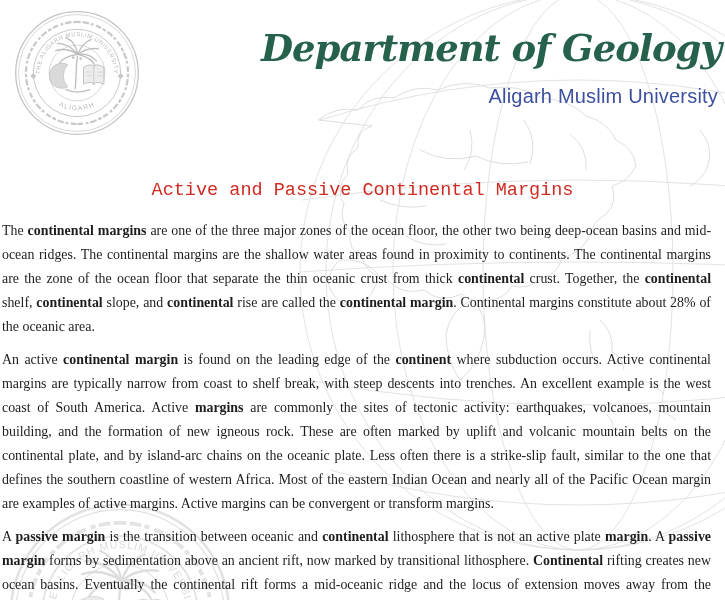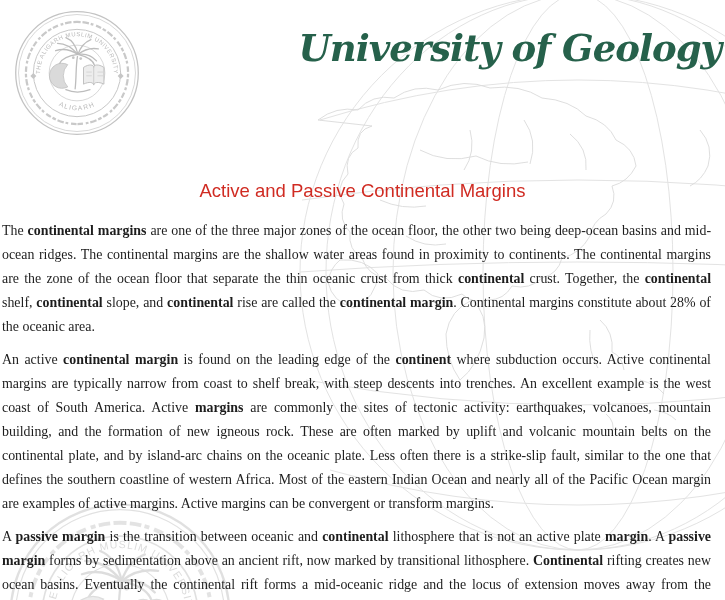--- a/index.html
+++ b/index.html
@@ -18,21 +18,21 @@
     letter-spacing:-1px;
     text-shadow:0 0 2px #ffffff,0 0 1px #ffffff;
   }
   .univ-name{
     position:absolute;top:85px;right:7px;white-space:nowrap;
     font-family:"Liberation Sans",sans-serif;font-size:20px;
     color:var(--university-name-blue,#3c509f);letter-spacing:.2px;
   }
   .doc-title{
     position:absolute;top:180px;left:0;right:0;text-align:center;
-    font-family:Liberation Sans, sans-serif;font-size:18.5px;
+    font-family:Liberation Mono, monospace;font-size:18.5px;
     color:var(--heading-red,#d02b22);
   }
   .article{position:absolute;top:219px;left:2px;right:2px;}
   .article p{
     margin:0 12px 9px 0;text-align:justify;
     font-size:13.9px;line-height:24px;color:var(--body-text,#1d1d1d);
   }
   .article p b{font-weight:700;}
 </style>
 </head>
@@ -118,21 +118,22 @@
   </svg>
 
   <svg class="seal-top" viewBox="0 0 140 140" xmlns="http://www.w3.org/2000/svg" aria-hidden="true">
     <use href="#seal"></use>
   </svg>
 
   <svg class="seal-watermark" viewBox="0 0 140 140" xmlns="http://www.w3.org/2000/svg" aria-hidden="true">
     <use href="#seal"></use>
   </svg>
 
-  <div class="dept-title">University of Geology</div>
+  <div class="dept-title">Department of Geology</div>
+  <div class="univ-name">Aligarh Muslim University</div>
 
   <div class="doc-title">Active and Passive Continental Margins</div>
 
   <div class="article">
     <p><span>The </span><b>continental margins</b><span> are one of the three major zones of the ocean floor, the other two being deep-ocean basins and mid-ocean ridges. The continental margins are the shallow water areas found in proximity to continents. The continental margins are the zone of the ocean floor that separate the thin oceanic crust from thick </span><b>continental</b><span> crust. Together, the </span><b>continental</b><span> shelf, </span><b>continental</b><span> slope, and </span><b>continental</b><span> rise are called the </span><b>continental margin</b><span>. Continental margins constitute about 28% of the oceanic area.</span></p>
     <p><span>An active </span><b>continental margin</b><span> is found on the leading edge of the </span><b>continent</b><span> where subduction occurs. Active continental margins are typically narrow from coast to shelf break, with steep descents into trenches. An excellent example is the west coast of South America. Active </span><b>margins</b><span> are commonly the sites of tectonic activity: earthquakes, volcanoes, mountain building, and the formation of new igneous rock. These are often marked by uplift and volcanic mountain belts on the continental plate, and by island-arc chains on the oceanic plate. Less often there is a strike-slip fault, similar to the one that defines the southern coastline of western Africa. Most of the eastern Indian Ocean and nearly all of the Pacific Ocean margin are examples of active margins. Active margins can be convergent or transform margins.</span></p>
     <p><span>A </span><b>passive margin</b><span> is the transition between oceanic and </span><b>continental</b><span> lithosphere that is not an active plate </span><b>margin</b><span>. A </span><b>passive margin</b><span> forms by sedimentation above an ancient rift, now marked by transitional lithosphere. </span><b>Continental</b><span> rifting creates new ocean basins. Eventually the continental rift forms a mid-oceanic ridge and the locus of extension moves away from the continent-ocean boundary. The transition between the continental and oceanic crust that was originally created by</span></p>
   </div>
 
 </div>

